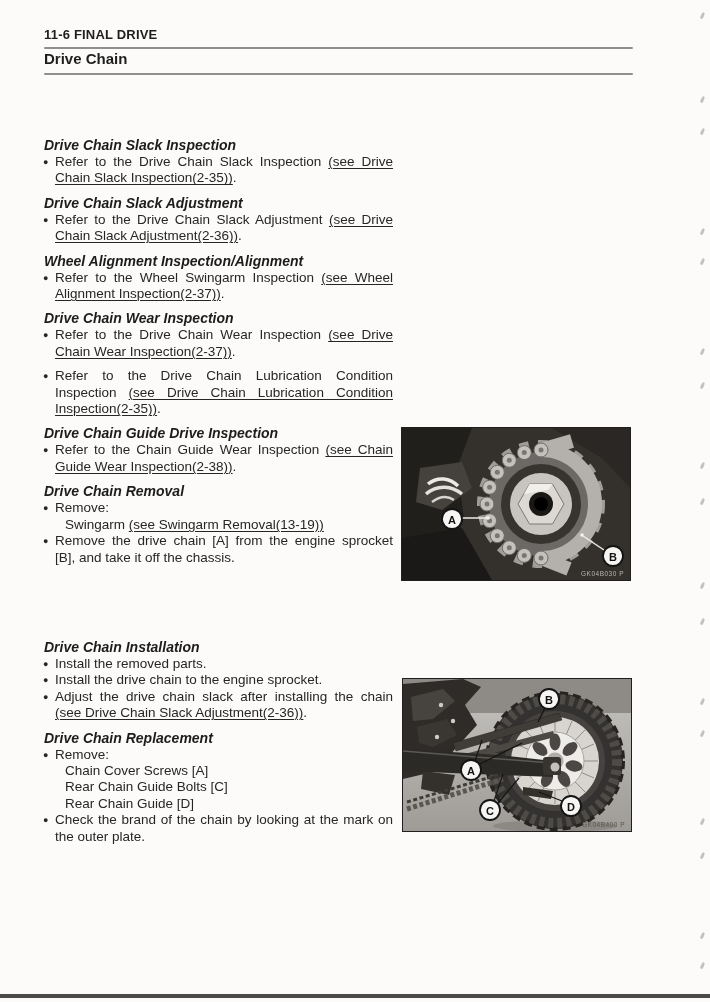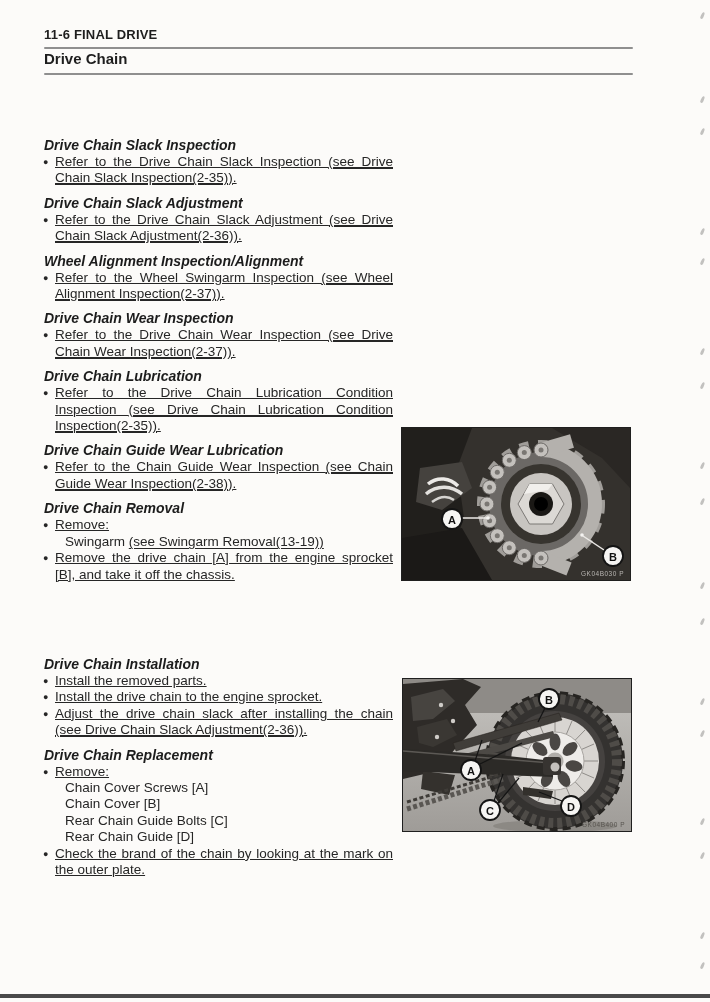--- a/index.html
+++ b/index.html
@@ -19,21 +19,21 @@
   .text-col{position:absolute;left:44px;top:89px;width:349px;margin-top:48px;}
   .section{margin:0 0 8px 0;}
   .section h3{
     margin:0 0 1px 0;font-size:14px;line-height:16px;
     font-style:italic;font-weight:bold;color:#1c1c1c;
   }
   .b,.sub{
     margin:0;font-size:13.5px;line-height:16.4px;
     text-align:justify;color:#262626;
   }
-  .b{position:relative;padding-left:11px;text-decoration:underline;}
+  .b{position:relative;padding-left:11px;}
   .b .dot{position:absolute;left:-1px;top:0;font-size:9px;line-height:16.4px;}
   .b .dot::before{content:"●";}
   .sub{padding-left:21px;}
   .lnk{text-decoration:underline;text-decoration-thickness:1px;text-underline-offset:2px;}
   #sec-installation{margin-top:73px;}
   #sec-replacement{margin-top:4px;}
 
   .figure{position:absolute;width:228px;height:152px;border:1px solid #1f1f1f;background:#333;}
   #figure-1{left:401px;top:427px;}
   #figure-2{left:402px;top:678px;}
@@ -71,26 +71,25 @@
     <h3>Wheel Alignment Inspection/Alignment</h3>
     <p class="b"><span class="dot"></span><span>Refer to the Wheel Swingarm Inspection </span><span class="lnk">(see Wheel Alignment Inspection(2-37))</span><span>.</span></p>
   </div>
 
   <div class="section">
     <h3>Drive Chain Wear Inspection</h3>
     <p class="b"><span class="dot"></span><span>Refer to the Drive Chain Wear Inspection </span><span class="lnk">(see Drive Chain Wear Inspection(2-37))</span><span>.</span></p>
   </div>
 
   <div class="section">
-    <h3>Drive Chain Lubrication</h3>
     <p class="b"><span class="dot"></span><span>Refer to the Drive Chain Lubrication Condition Inspection </span><span class="lnk">(see Drive Chain Lubrication Condition Inspection(2-35))</span><span>.</span></p>
   </div>
 
   <div class="section">
-    <h3>Drive Chain Guide Wear Lubrication</h3>
+    <h3>Drive Chain Guide Drive Inspection</h3>
     <p class="b"><span class="dot"></span><span>Refer to the Chain Guide Wear Inspection </span><span class="lnk">(see Chain Guide Wear Inspection(2-38))</span><span>.</span></p>
   </div>
 
   <div class="section">
     <h3>Drive Chain Removal</h3>
     <p class="b"><span class="dot"></span><span>Remove:</span></p>
     <p class="sub"><span>Swingarm </span><span class="lnk">(see Swingarm Removal(13-19))</span></p>
     <p class="b"><span class="dot"></span><span>Remove the drive chain [A] from the engine sprocket [B], and take it off the chassis.</span></p>
   </div>
 
@@ -98,21 +97,20 @@
     <h3>Drive Chain Installation</h3>
     <p class="b"><span class="dot"></span><span>Install the removed parts.</span></p>
     <p class="b"><span class="dot"></span><span>Install the drive chain to the engine sprocket.</span></p>
     <p class="b"><span class="dot"></span><span>Adjust the drive chain slack after installing the chain </span><span class="lnk">(see Drive Chain Slack Adjustment(2-36))</span><span>.</span></p>
   </div>
 
   <div class="section" id="sec-replacement">
     <h3>Drive Chain Replacement</h3>
     <p class="b"><span class="dot"></span><span>Remove:</span></p>
     <p class="sub">Chain Cover Screws [A]</p>
-    <p class="sub">Chain Cover [B]</p>
     <p class="sub">Rear Chain Guide Bolts [C]</p>
     <p class="sub">Rear Chain Guide [D]</p>
     <p class="b"><span class="dot"></span><span>Check the brand of the chain by looking at the mark on the outer plate.</span></p>
   </div>
 
 </div>
 
 <div class="figure" id="figure-1">
   <svg width="228" height="152" viewBox="0 0 228 152">
     <rect x="0" y="0" width="228" height="152" fill="#34312d"></rect>

